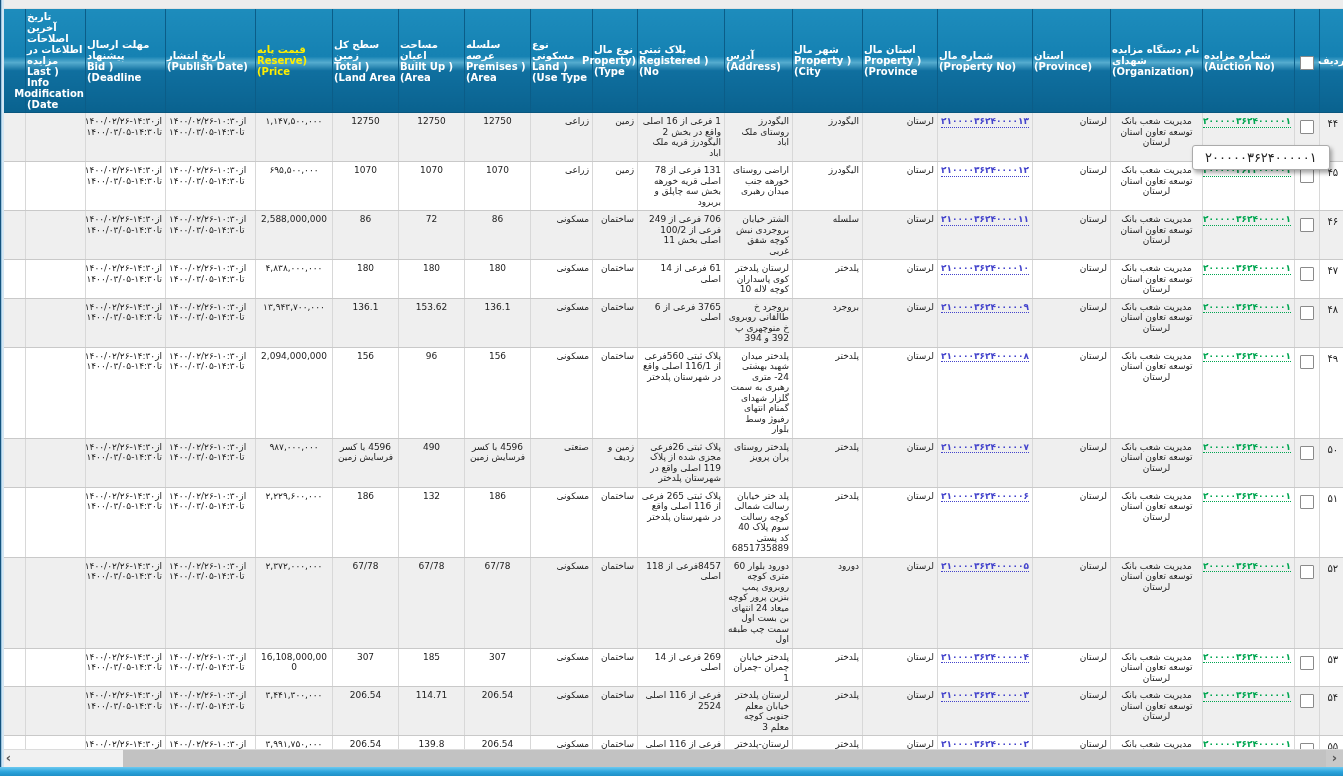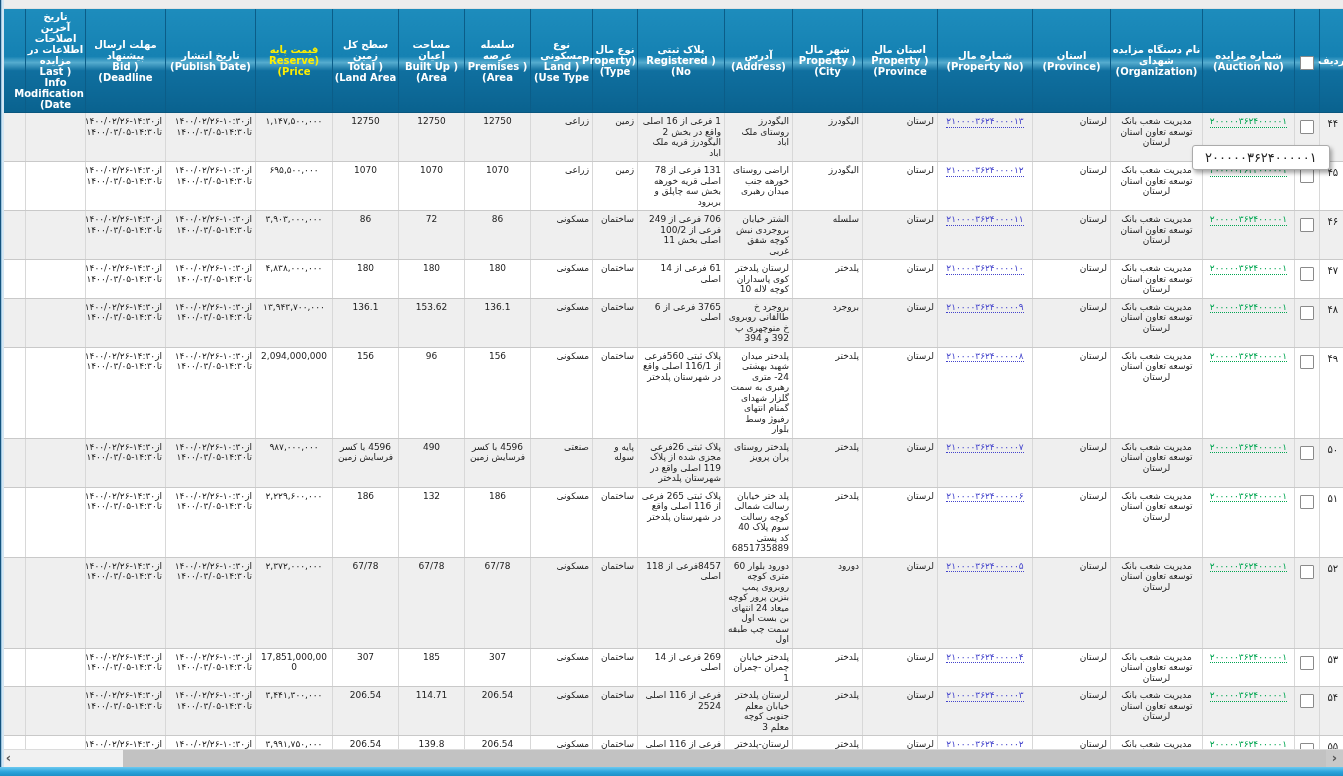--- a/index.html
+++ b/index.html
@@ -16,42 +16,42 @@
   col.c-rowno{width:26px;}  col.c-check{width:25px;}
   col.c-auction{width:92px;} col.c-org{width:92px;}
   col.c-prov{width:78px;}   col.c-pno{width:95px;}
   col.c-pprov{width:75px;}  col.c-city{width:70px;}
   col.c-addr{width:68px;}   col.c-reg{width:87px;}
   col.c-ptype{width:45px;}  col.c-landuse{width:62px;}
   col.c-area{width:66px;}   col.c-price{width:77px;}
   col.c-publish{width:90px;} col.c-deadline{width:80px;}
   col.c-lastmod{width:60px;} col.c-cut{width:25px;}
   thead th{
-    height:78px;vertical-align:middle;text-align:center;
+    height:78px;vertical-align:middle;text-align:left;
     color:#fff;font-size:10px;font-weight:bold;padding:2px 1px;
     background:linear-gradient(180deg,#1d8cbc 0%,#1581b2 46%,#55abce 52%,#0f6f9f 60%,#0a628f 100%);
     border-left:1px solid #0b5d88;border-bottom:1px solid #09567e;
   }
   thead th .en{display:block;font-size:10px;}
   thead th.price-h .fa,thead th.price-h .en{color:#ffee00;}
   tbody td{
     vertical-align:top;text-align:right;
     font-size:9px;line-height:10.5px;color:#1c1c1c;
     padding:3px 3px;border-left:1px solid #d8d8d8;border-bottom:1px solid #c9c9c9;
     word-wrap:break-word;
   }
   tbody tr:nth-child(odd) td{background:#efefef;}
   tbody tr:nth-child(even) td{background:#ffffff;}
   td.center{text-align:center;}
   td.rowno{font-size:10px;text-align:center;padding-top:6px;}
   .cb{width:12px;height:12px;background:#fff;border:1px solid #8a8a8a;margin:4px auto 0 auto;border-radius:1px;}
-  .lnk{display:inline-block;direction:ltr;unicode-bidi:embed;text-decoration:none;}
+  .lnk{display:inline-block;direction:ltr;unicode-bidi:embed;text-decoration:none;font-weight:bold;}
   .lnk-green{color:#00a651;border-bottom:1px dotted #00a651;}
   .lnk-blue{color:#4444cc;border-bottom:1px dotted #4444cc;}
-  td.dates{text-align:right;}
+  td.dates{text-align:left;}
   td.dates .dl{display:block;white-space:nowrap;}
   .dt{direction:ltr;unicode-bidi:embed;}
   .hscroll{position:absolute;left:0;right:0;bottom:9px;height:17px;background:#f1f1f1;border-top:1px solid #dcdcdc;z-index:5;}
   .hs-arrow{position:absolute;top:0;width:17px;height:17px;color:#555;font-size:13px;line-height:16px;text-align:center;font-weight:bold;}
   .hs-arrow.left{left:0;}
   .hs-arrow.right{right:0;background:#c9c9c9;}
   .hs-thumb{position:absolute;left:123px;right:17px;top:0;bottom:0;background:#c2c2c2;}
   .bottom-strip{position:absolute;left:0;right:0;bottom:0;height:9px;z-index:6;
     background:linear-gradient(180deg,#6cc9f0 0%,#2aa3db 55%,#1e8fc6 100%);}
   .tooltip{
@@ -191,21 +191,21 @@
     <td class="center"><a href="#" class="lnk lnk-blue">۲۱۰۰۰۰۳۶۲۴۰۰۰۰۱۱</a></td>
     <td><span>لرستان</span></td>
     <td><span>سلسله</span></td>
     <td><span>الشتر خیابان بروجردی نبش کوچه شفق غربی</span></td>
     <td><span>706 فرعی از 249 فرعی از 100/2 اصلی بخش 11</span></td>
     <td><span>ساختمان</span></td>
     <td><span>مسکونی</span></td>
     <td class="center"><span>86</span></td>
     <td class="center"><span>72</span></td>
     <td class="center"><span>86</span></td>
-    <td class="center"><span>۳,۹۰۳,۰۰۰,۰۰۰</span></td>
+    <td class="center"><span>2,588,000,000</span></td>
     <td class="dates">
       <span class="dl"><span>از</span><span class="dt">۱۴۰۰/۰۲/۲۶-۱۰:۳۰</span></span>
       <span class="dl"><span>تا</span><span class="dt">۱۴۰۰/۰۳/۰۵-۱۴:۳۰</span></span>
     </td>
     <td class="dates">
       <span class="dl"><span>از</span><span class="dt">۱۴۰۰/۰۲/۲۶-۱۴:۳۰</span></span>
       <span class="dl"><span>تا</span><span class="dt">۱۴۰۰/۰۳/۰۵-۱۴:۳۰</span></span>
     </td>
     <td><span></span></td>
     <td></td>
@@ -310,21 +310,21 @@
             <div class="cb"></div>
           </td>
     <td class="center"><a href="#" class="lnk lnk-green">۲۰۰۰۰۰۳۶۲۴۰۰۰۰۰۱</a></td>
     <td class="center"><span>مدیریت شعب بانک توسعه تعاون استان لرستان</span></td>
     <td><span>لرستان</span></td>
     <td class="center"><a href="#" class="lnk lnk-blue">۲۱۰۰۰۰۳۶۲۴۰۰۰۰۰۷</a></td>
     <td><span>لرستان</span></td>
     <td><span>پلدختر</span></td>
     <td><span>پلدختر روستای پران پرویز</span></td>
     <td><span>پلاک ثبتی 26فرعی مجزی شده از پلاک 119 اصلی واقع در شهرستان پلدختر</span></td>
-    <td><span>پایه و سوله</span></td>
+    <td><span>زمین و ردیف</span></td>
     <td><span>صنعتی</span></td>
     <td class="center"><span>4596 با کسر فرسایش زمین</span></td>
     <td class="center"><span>490</span></td>
     <td class="center"><span>4596 با کسر فرسایش زمین</span></td>
     <td class="center"><span>۹۸۷,۰۰۰,۰۰۰</span></td>
     <td class="dates">
       <span class="dl"><span>از</span><span class="dt">۱۴۰۰/۰۲/۲۶-۱۰:۳۰</span></span>
       <span class="dl"><span>تا</span><span class="dt">۱۴۰۰/۰۳/۰۵-۱۴:۳۰</span></span>
     </td>
     <td class="dates">
@@ -408,21 +408,21 @@
     <td class="center"><a href="#" class="lnk lnk-blue">۲۱۰۰۰۰۳۶۲۴۰۰۰۰۰۴</a></td>
     <td><span>لرستان</span></td>
     <td><span>پلدختر</span></td>
     <td><span>پلدختر خیابان چمران -چمران 1</span></td>
     <td><span>269 فرعی از 14 اصلی</span></td>
     <td><span>ساختمان</span></td>
     <td><span>مسکونی</span></td>
     <td class="center"><span>307</span></td>
     <td class="center"><span>185</span></td>
     <td class="center"><span>307</span></td>
-    <td class="center"><span>17,851,000,000</span></td>
+    <td class="center"><span>16,108,000,000</span></td>
     <td class="dates">
       <span class="dl"><span>از</span><span class="dt">۱۴۰۰/۰۲/۲۶-۱۰:۳۰</span></span>
       <span class="dl"><span>تا</span><span class="dt">۱۴۰۰/۰۳/۰۵-۱۴:۳۰</span></span>
     </td>
     <td class="dates">
       <span class="dl"><span>از</span><span class="dt">۱۴۰۰/۰۲/۲۶-۱۴:۳۰</span></span>
       <span class="dl"><span>تا</span><span class="dt">۱۴۰۰/۰۳/۰۵-۱۴:۳۰</span></span>
     </td>
     <td><span></span></td>
     <td></td>

